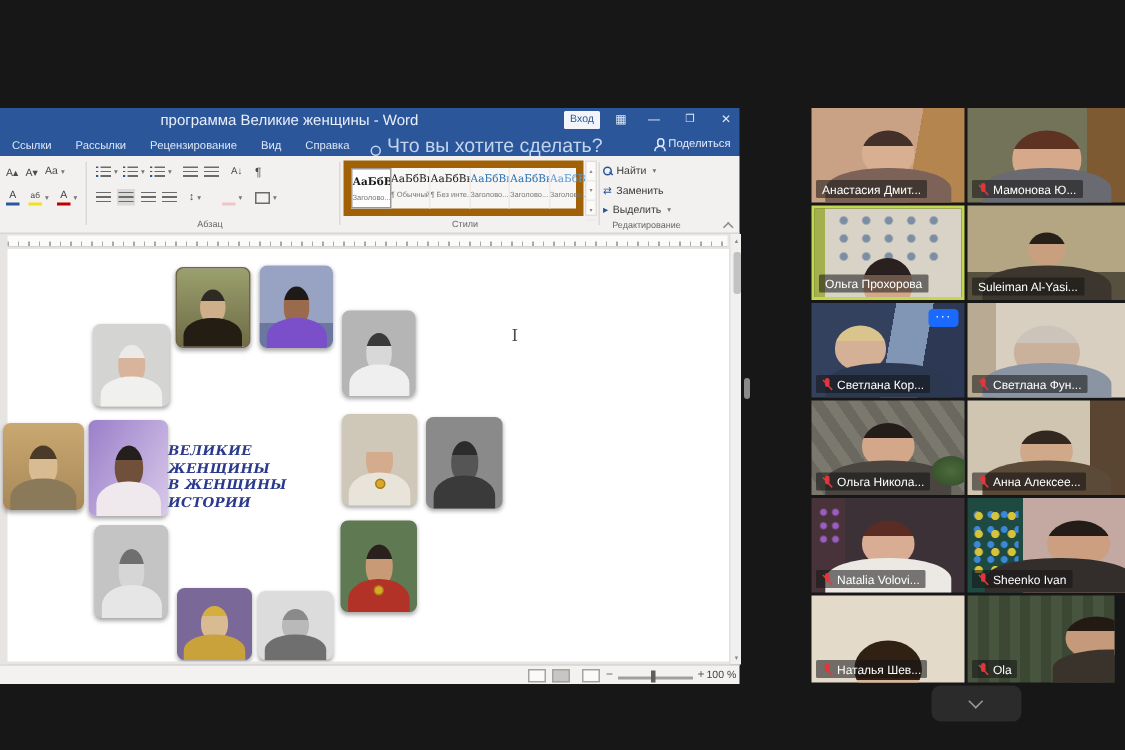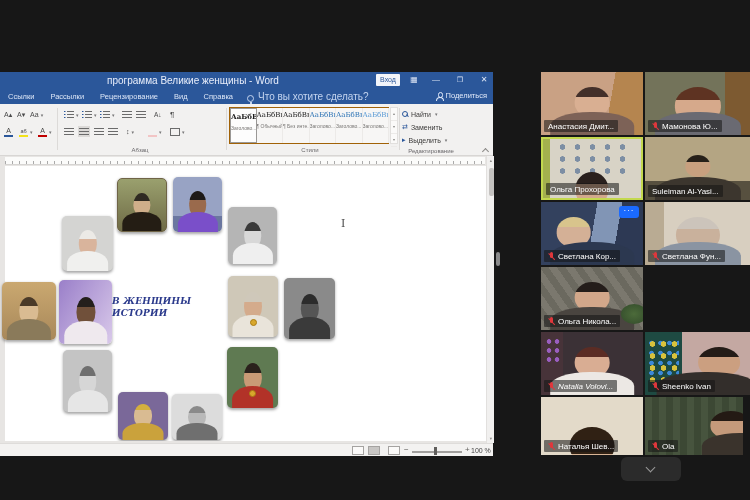--- a/index.html
+++ b/index.html
@@ -10,42 +10,42 @@
   
   .titlebar { position:absolute; left:0; top:72px; width:493px; height:16px; background:#2b579a; }
   .win-title { position:absolute; left:107px; top:3px; font-size:10px; color:#e9eefb; white-space:nowrap; }
   .signin-btn { position:absolute; left:376px; top:2px; width:24px; height:12px; background:#f3f5fa; color:#2b579a;
     font-size:7px; text-align:center; line-height:12px; border-radius:1px; }
   .winctl { position:absolute; top:2px; width:16px; height:12px; color:#dfe7f6; font-size:8px; line-height:12px; text-align:center; }
   .ctl-grid { left:406px; } .ctl-min { left:428px; } .ctl-restore { left:452px; font-size:7px; } .ctl-close { left:476px; }
 
   .tabsrow { position:absolute; left:0; top:88px; width:493px; height:16px; background:#2b579a; display:flex; align-items:center; }
   .tab { color:#dce6f7; font-size:7.5px; padding:0 8px; white-space:nowrap; }
-  .tellme { display:flex; align-items:flex-end; gap:4px; margin-left:6px; color:#c3d4ef; font-size:10px; white-space:nowrap; }
+  .tellme { display:flex; align-items:flex-end; gap:4px; margin-left:6px; color:#c3d4ef; font-size:13px; white-space:nowrap; }
   .bulb { width:7px; height:7px; border:1px solid #c3d4ef; border-radius:50%; position:relative; }
   .bulb::after { content:""; position:absolute; left:2px; top:6px; width:2px; height:2px; background:#c3d4ef; }
   .share { position:absolute; right:6px; top:3px; display:flex; align-items:flex-end; gap:3px; color:#e2eafa; font-size:7.5px; }
   .person { width:7px; height:8px; position:relative; }
   .person::before { content:""; position:absolute; left:2px; top:0; width:3.5px; height:3.5px; border:1px solid #e2eafa; border-radius:50%; }
   .person::after { content:""; position:absolute; left:0.5px; top:4.5px; width:6px; height:3.5px; border:1px solid #e2eafa; border-bottom:none; border-radius:4px 4px 0 0; }
 
   .ribbon { position:absolute; left:0; top:104px; width:493px; height:52px; background:#f2f1f0; border-bottom:1px solid #d8d6d4; }
   .rgroup-label { position:absolute; font-size:6px; color:#69676a; text-align:center; }
   .vdiv { position:absolute; top:4px; width:1px; height:42px; background:#dcdad8; }
   .ric { position:absolute; height:11px; display:flex; align-items:center; gap:1px; color:#4a4a4a; font-size:7px; }
   .li { display:inline-block; width:10px; height:8px;
         background:repeating-linear-gradient(to bottom,#6b6b6b 0 1px,transparent 1px 3px); }
   .li.b { background:
         repeating-linear-gradient(to bottom,#6b6b6b 0 1px,transparent 1px 3px) 3px 0/7px 8px no-repeat,
         repeating-linear-gradient(to bottom,#2b579a 0 1px,transparent 1px 3px) 0 0/1.5px 8px no-repeat; }
   .colorbar { display:inline-block; width:9px; height:9px; position:relative; font-size:7px; color:#444; text-align:center; line-height:8px; }
   .colorbar::after { content:""; position:absolute; left:0; bottom:-1px; width:9px; height:2px; background:var(--bar,#c00); }
   .caret { font-size:5px; color:#777; margin-left:1px; }
 
-  .styles-box { position:absolute; left:229px; top:3px; width:160px; height:37px; background:#f7f6f5; border:1px solid #a16207; display:flex;justify-content:space-between; }
+  .styles-box { position:absolute; left:229px; top:3px; width:160px; height:37px; background:#f7f6f5; border:5px solid #a16207; display:flex;justify-content:space-between; }
   .style-item { width:26.5px; padding-top:3px; text-align:center; border-right:1px solid #eceae8; }
   .style-item.sel { border:1px solid #9a9896; background:#fdfdfd; }
   .style-prev { font-family:"DejaVu Serif",serif; font-size:7px; display:block; white-space:nowrap; overflow:hidden; }
   .style-name { font-size:5px; color:#7a7876; display:block; margin-top:4px; white-space:nowrap; overflow:hidden; }
   .styles-scroll { position:absolute; left:390px; top:3px; width:8px; height:37px; border:1px solid #e1dfdd; background:#fbfaf9;
     display:flex; flex-direction:column; }
   .styles-scroll span { flex:1; font-size:4px; color:#8a8886; text-align:center; line-height:12px; border-bottom:1px solid #eceae8; }
 
   .edit-cmd { position:absolute; left:402px; height:12px; display:flex; align-items:center; gap:3px; font-size:7px; color:#3b3a39; white-space:nowrap; }
   .mag { width:6px; height:6px; position:relative; display:inline-block; }
@@ -351,20 +351,21 @@
       <span class="head"></span>
       <span class="torso"></span>
     </div>
   <div class="photo q12" style="left:227px;top:347px;width:51px;height:61px;">
       <span class="head"></span>
       <span class="torso"></span>
       <span class="medal"></span>
     </div>
 
   <div class="doc-title" style="color:#2b3a8c;">
+    <div>ВЕЛИКИЕ ЖЕНЩИНЫ</div>
     <div>В ЖЕНЩИНЫ ИСТОРИИ</div>
   </div>
   <span class="ibeam">I</span>
   <div class="doc-bottom-strip"></div>
 
   <div class="doc-scrollbar">
     <span class="sb-arrow sb-up">▴</span>
     <span class="sb-thumb"></span>
     <span class="sb-arrow sb-down">▾</span>
   </div>
@@ -430,21 +431,29 @@
   </div>
   <div class="tile pt7" style="left:541px;top:267px;">
     <span class="head"></span>
       <span class="torso"></span>
     <span class="plant"></span>
     <span class="name-tag">
         <span class="mic"></span>
         <span>Ольга Никола...</span>
       </span>
   </div>
-  <div class="tile pt9" style="left:541px;top:332px;font-style:italic;">
+  <div class="tile pt8" style="left:645px;top:267px;width:105px;">
+    <span class="head"></span>
+      <span class="torso"></span>
+    <span class="name-tag">
+        <span class="mic"></span>
+        <span>Анна Алексее...</span>
+      </span>
+  </div>
+  <div class="tile pt9" style="left:541px;top:332px;">
     <span class="flowers"></span>
     <span class="head"></span>
       <span class="torso"></span>
     <span class="name-tag">
         <span class="mic"></span>
         <span>Natalia Volovi...</span>
       </span>
   </div>
   <div class="tile pt10" style="left:645px;top:332px;width:123px;">
     <span class="aquarium"></span>

